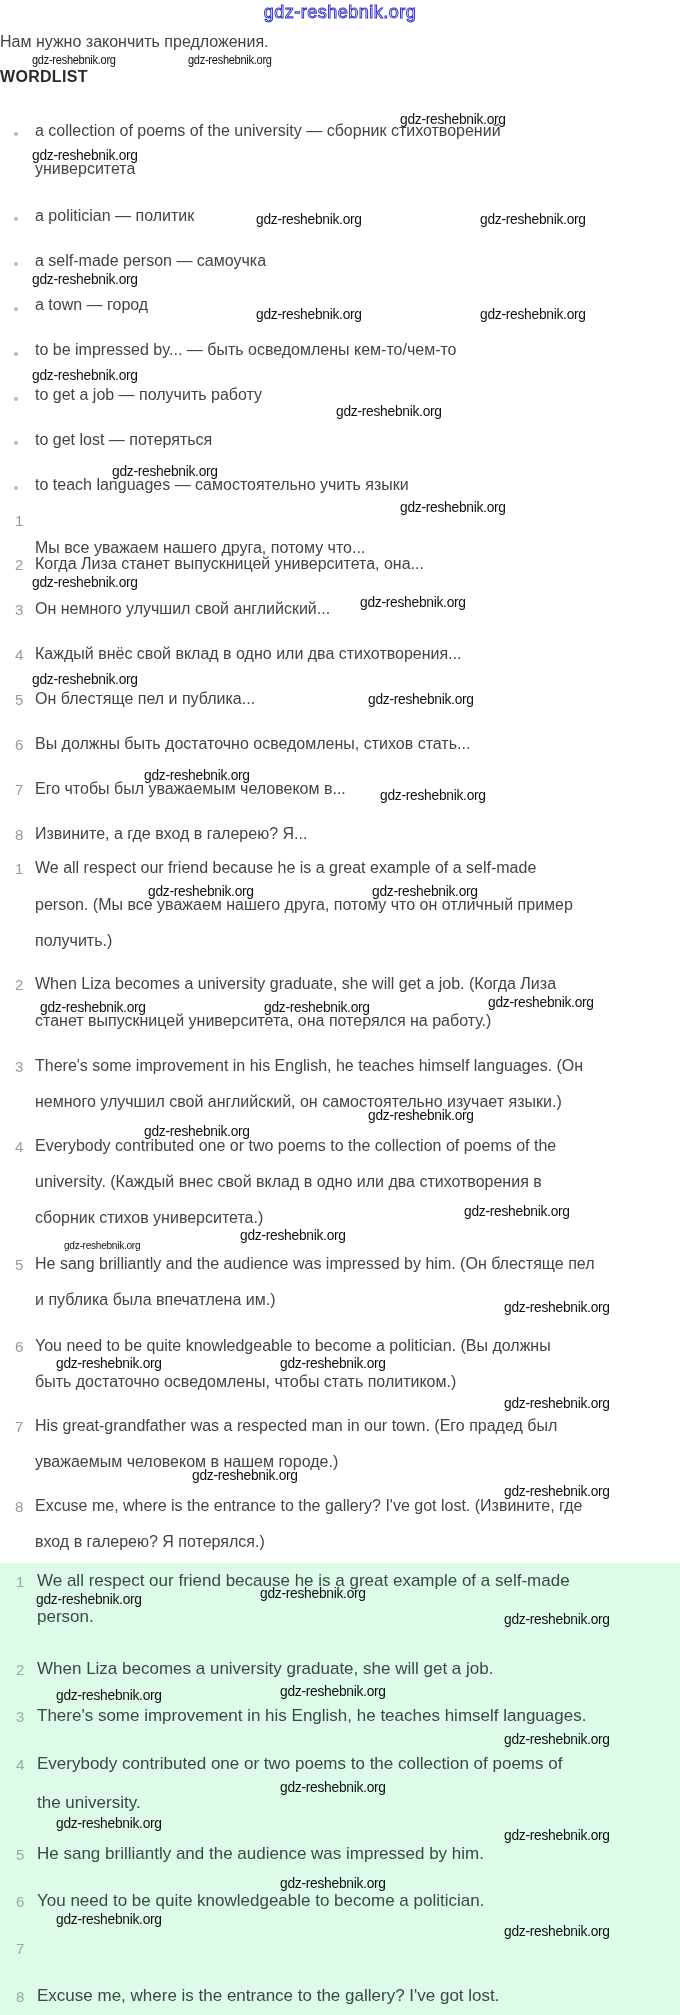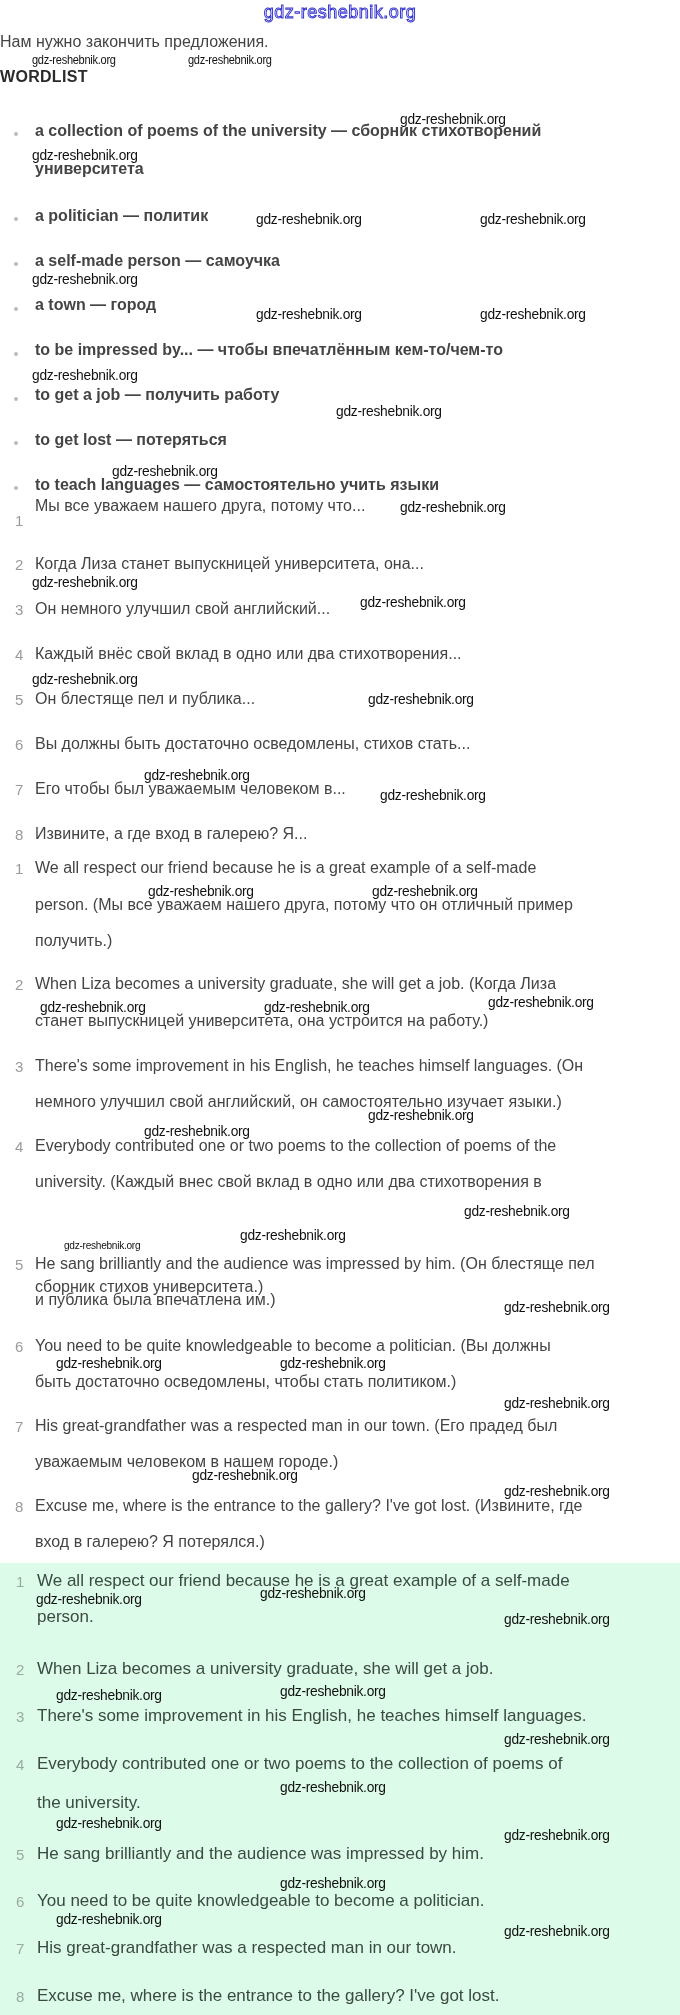--- a/index.html
+++ b/index.html
@@ -7,21 +7,21 @@
          font-family:"Liberation Sans", sans-serif; color:#3b3b3b; }
   .abs { position:absolute; }
   .top-wm { left:0; width:680px; top:2px; text-align:center; font-size:18px;
             color:#ffffff; -webkit-text-stroke:1px #3a3ad0; letter-spacing:0.5px; }
   .intro { left:0; top:33px; font-size:16px; color:#444; }
   .wl-title { left:0; top:68px; font-size:16px; font-weight:bold; color:#2a2a2a; letter-spacing:0.3px; }
   .wm { position:absolute; font-family:"Liberation Sans", sans-serif; font-size:15px; color:#111;
         white-space:nowrap; letter-spacing:-0.3px; transform:scaleX(0.92); transform-origin:left; }
   .wm.small { font-size:11px; }
   .bullet { position:absolute; left:14px; width:4px; height:4px; background:#bbb; border-radius:50%; }
-  .wtxt { position:absolute; left:35px; font-size:16px; color:#444; white-space:nowrap;font-weight:bold; }
+  .wtxt { position:absolute; left:35px; font-size:16px; color:#444; white-space:nowrap; }
   .num { position:absolute; left:15px; font-size:15px; color:#9a9a9a; }
   .line { position:absolute; left:35px; font-size:16px; color:#444; white-space:nowrap; }
   .green { left:0; top:1563px; width:680px; height:452px; background:#dcfbe8; }
   .gline { position:absolute; left:37px; font-size:17px; color:#3b4a44; white-space:nowrap; }
   .gnum { position:absolute; left:16px; font-size:15px; color:#9aaaa2; }
 </style>
 </head>
 <body>
 
 <div class="abs top-wm">gdz-reshebnik.org</div>
@@ -38,35 +38,35 @@
   <div class="bullet" style="top:217px"></div>
   <div class="wtxt" style="top:207px">a politician — политик</div>
 
   <div class="bullet" style="top:262px"></div>
   <div class="wtxt" style="top:252px">a self-made person — самоучка</div>
 
   <div class="bullet" style="top:307px"></div>
   <div class="wtxt" style="top:296px">a town — город</div>
 
   <div class="bullet" style="top:352px"></div>
-  <div class="wtxt" style="top:341px">to be impressed by... — чтобы впечатлённым кем-то/чем-то</div>
+  <div class="wtxt" style="top:341px">to be impressed by... — быть осведомлены кем-то/чем-то</div>
 
   <div class="bullet" style="top:397px"></div>
   <div class="wtxt" style="top:386px">to get a job — получить работу</div>
 
   <div class="bullet" style="top:441px"></div>
   <div class="wtxt" style="top:431px">to get lost — потеряться</div>
 
   <div class="bullet" style="top:486px"></div>
   <div class="wtxt" style="top:476px">to teach languages — самостоятельно учить языки</div>
 </div>
 
 <div>
   <div class="num" style="top:512px">1</div>
-  <div class="line" style="top:497px">Мы все уважаем нашего друга, потому что...</div>
+  <div class="line" style="top:539px">Мы все уважаем нашего друга, потому что...</div>
   <div class="num" style="top:556px">2</div>
   <div class="line" style="top:555px">Когда Лиза станет выпускницей университета, она...</div>
   <div class="num" style="top:601px">3</div>
   <div class="line" style="top:600px">Он немного улучшил свой английский...</div>
   <div class="num" style="top:646px">4</div>
   <div class="line" style="top:645px">Каждый внёс свой вклад в одно или два стихотворения...</div>
   <div class="num" style="top:691px">5</div>
   <div class="line" style="top:690px">Он блестяще пел и публика...</div>
   <div class="num" style="top:736px">6</div>
   <div class="line" style="top:735px">Вы должны быть достаточно осведомлены, стихов стать...</div>
@@ -77,30 +77,30 @@
 </div>
 
 <div>
   <div class="num" style="top:860px">1</div>
   <div class="line" style="top:859px">We all respect our friend because he is a great example of a self-made</div>
   <div class="line" style="top:896px">person. (Мы все уважаем нашего друга, потому что он отличный пример</div>
   <div class="line" style="top:932px">получить.)</div>
 
   <div class="num" style="top:976px">2</div>
   <div class="line" style="top:975px">When Liza becomes a university graduate, she will get a job. (Когда Лиза</div>
-  <div class="line" style="top:1012px">станет выпускницей университета, она устроится на работу.)</div>
+  <div class="line" style="top:1012px">станет выпускницей университета, она потерялся на работу.)</div>
 
   <div class="num" style="top:1058px">3</div>
   <div class="line" style="top:1057px">There's some improvement in his English, he teaches himself languages. (Он</div>
   <div class="line" style="top:1093px">немного улучшил свой английский, он самостоятельно изучает языки.)</div>
 
   <div class="num" style="top:1138px">4</div>
   <div class="line" style="top:1137px">Everybody contributed one or two poems to the collection of poems of the</div>
   <div class="line" style="top:1173px">university. (Каждый внес свой вклад в одно или два стихотворения в</div>
-  <div class="line" style="top:1278px">сборник стихов университета.)</div>
+  <div class="line" style="top:1209px">сборник стихов университета.)</div>
 
   <div class="num" style="top:1256px">5</div>
   <div class="line" style="top:1255px">He sang brilliantly and the audience was impressed by him. (Он блестяще пел</div>
   <div class="line" style="top:1291px">и публика была впечатлена им.)</div>
 
   <div class="num" style="top:1338px">6</div>
   <div class="line" style="top:1337px">You need to be quite knowledgeable to become a politician. (Вы должны</div>
   <div class="line" style="top:1373px">быть достаточно осведомлены, чтобы стать политиком.)</div>
 
   <div class="num" style="top:1418px">7</div>
@@ -127,21 +127,20 @@
   <div class="gline" style="top:191px">Everybody contributed one or two poems to the collection of poems of</div>
   <div class="gline" style="top:230px">the university.</div>
 
   <div class="gnum" style="top:283px">5</div>
   <div class="gline" style="top:281px">He sang brilliantly and the audience was impressed by him.</div>
 
   <div class="gnum" style="top:330px">6</div>
   <div class="gline" style="top:328px">You need to be quite knowledgeable to become a politician.</div>
 
   <div class="gnum" style="top:377px">7</div>
-  <div class="gline" style="top:375px">His great-grandfather was a respected man in our town.</div>
 
   <div class="gnum" style="top:425px">8</div>
   <div class="gline" style="top:423px">Excuse me, where is the entrance to the gallery? I've got lost.</div>
 </div>
 
 <div>
   <div class="wm" style="left:400px;top:110px;">gdz-reshebnik.org</div>
   <div class="wm" style="left:32px;top:146px;">gdz-reshebnik.org</div>
   <div class="wm" style="left:256px;top:210px;">gdz-reshebnik.org</div>
   <div class="wm" style="left:480px;top:210px;">gdz-reshebnik.org</div>

